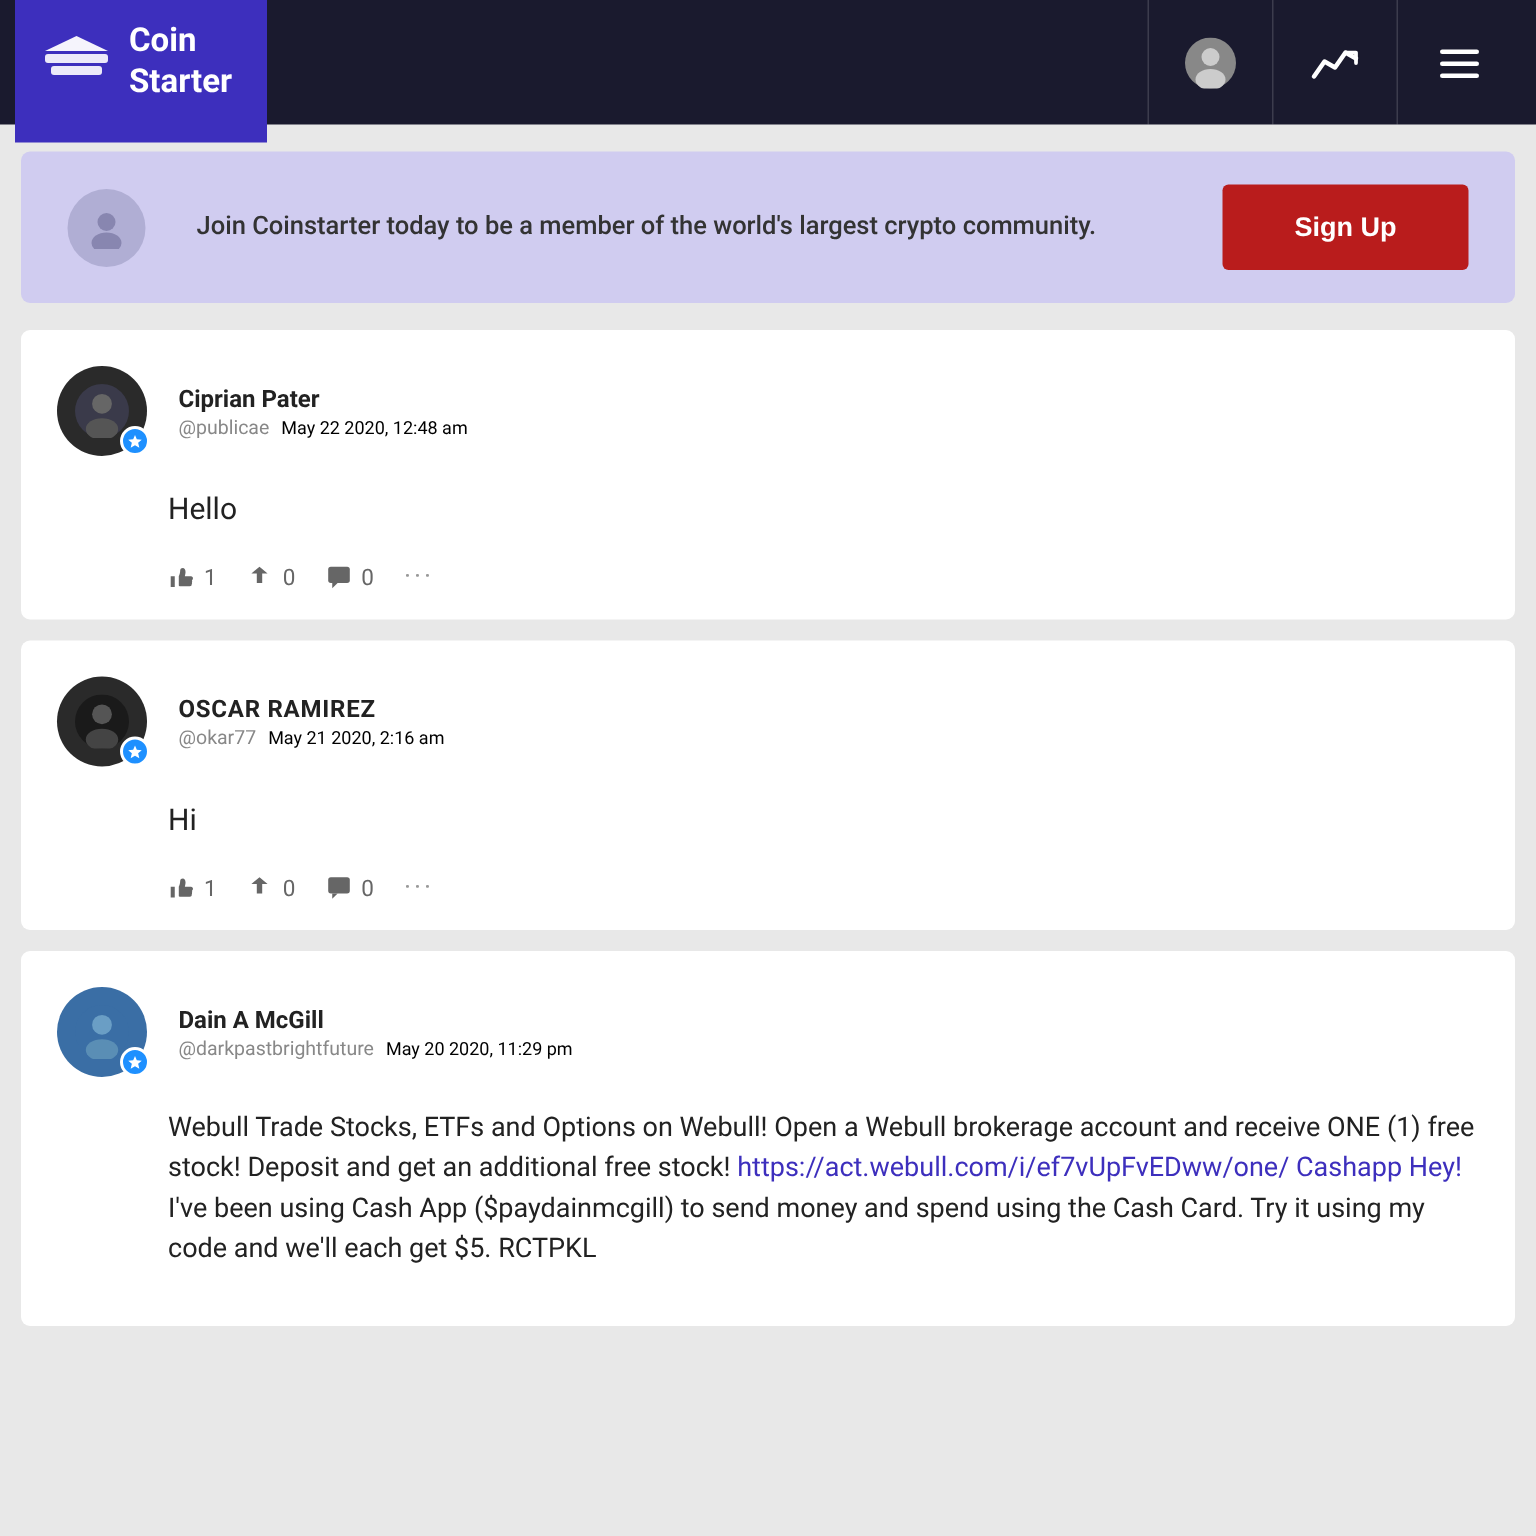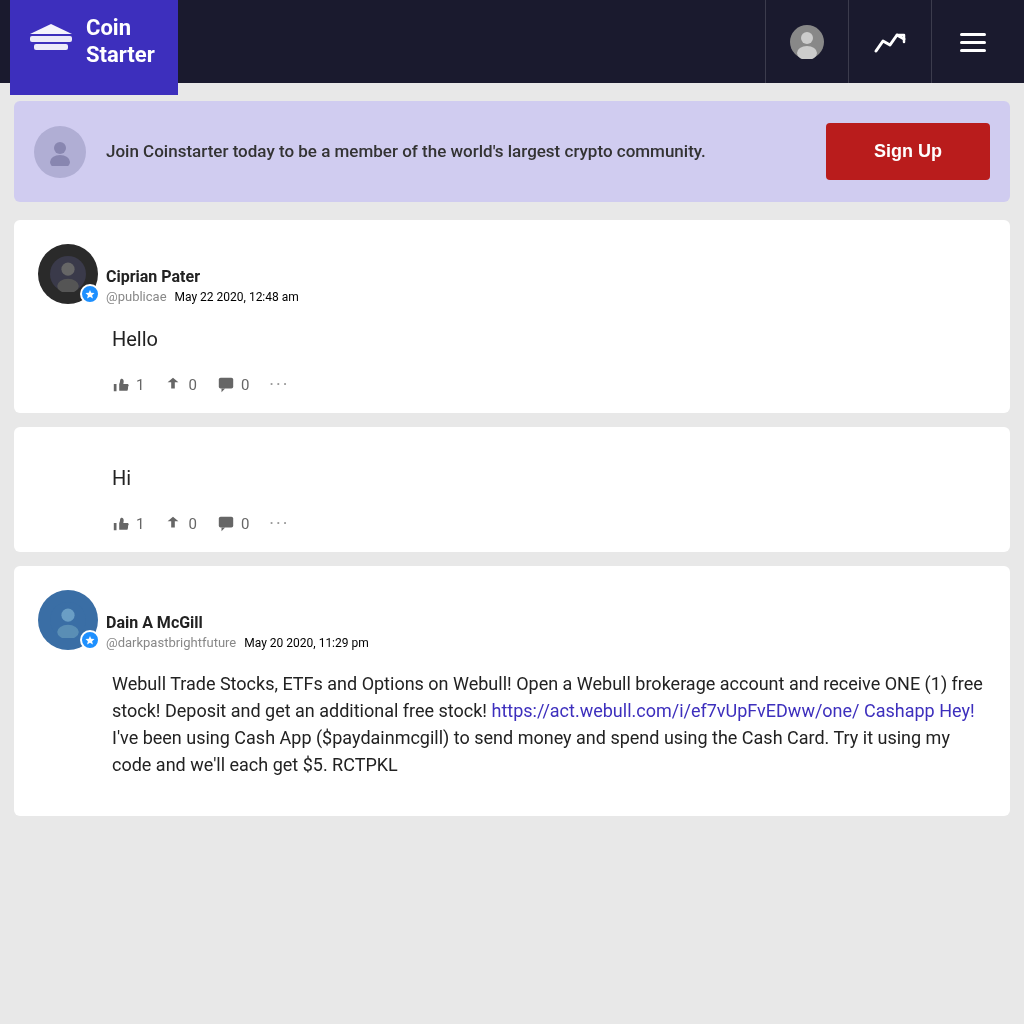--- a/index.html
+++ b/index.html
@@ -54,22 +54,22 @@
       fill: white;
     }
 
     
     .banner {
       background: #d0ccf0;
       margin: 18px 14px;
       border-radius: 6px;
       display: flex;
       align-items: center;
-      padding: 22px 20px;
-      gap: 20px;
+      padding: 22px 31px;
+      gap: 34px;
     }
     .banner-avatar {
       width: 52px;
       height: 52px;
       border-radius: 50%;
       background: #b0aed4;
       display: flex;
       align-items: center;
       justify-content: center;
       flex-shrink: 0;
@@ -106,22 +106,22 @@
       flex-direction: column;
       gap: 14px;
     }
     .post-card {
       background: #fff;
       border-radius: 6px;
       padding: 24px 24px 18px;
     }
     .post-header {
       display: flex;
-      align-items: flex-end;
-      gap: 8px;
+      align-items: center;
+      gap: 21px;
       margin-bottom: 20px;
     }
     .post-avatar-wrap {
       position: relative;
       flex-shrink: 0;
     }
     .post-avatar {
       width: 60px;
       height: 60px;
       border-radius: 50%;
@@ -304,20 +304,43 @@
           <rect x="2" y="2" width="16" height="12" rx="2" fill="#666"></rect>
           <polygon points="5,14 5,18 9,14" fill="#666"></polygon>
         </svg>
         <span>0</span>
       </div>
       <span class="action-more">···</span>
     </div>
   </div>
 
   <div class="post-card">
+    <div class="post-header">
+      <div class="post-avatar-wrap">
+        <div class="post-avatar dark">
+          <svg viewBox="0 0 60 60" xmlns="http://www.w3.org/2000/svg">
+            <circle cx="30" cy="30" r="30" fill="#1a1a1a"></circle>
+            <circle cx="30" cy="22" r="11" fill="#555"></circle>
+            <ellipse cx="30" cy="50" rx="18" ry="12" fill="#444"></ellipse>
+          </svg>
+        </div>
+        <div class="post-badge">
+          <svg viewBox="0 0 10 10">
+            <polygon points="5,1 6.2,3.8 9.5,4.1 7.1,6.2 7.9,9.5 5,7.8 2.1,9.5 2.9,6.2 0.5,4.1 3.8,3.8" fill="white"></polygon>
+          </svg>
+        </div>
+      </div>
+      <div class="post-meta">
+        <div class="post-name uppercase">OSCAR RAMIREZ</div>
+        <div class="post-sub">
+          <span class="post-handle">@okar77</span>
+          <span class="post-time">May 21 2020, 2:16 am</span>
+        </div>
+      </div>
+    </div>
     <div class="post-content">Hi</div>
     <div class="post-actions">
       <div class="post-action">
         <svg viewBox="0 0 20 20" xmlns="http://www.w3.org/2000/svg">
           <path d="M2 9h3v8H2zM8 9c0 0 1-2 1-4 0-1.5 1-2 2-2s2 1 2 3c0 1-0.5 3-0.5 3H17c1 0 1.5 0.8 1.5 1.5s-0.3 1.2-0.8 1.5c0.3 0.3 0.3 1 0 1.5 0.2 0.3 0.2 1-0.2 1.5 0.2 0.5 0 1.5-1.5 1.5H9c-0.5 0-1-0.2-1-0.5V9z" fill="#666"></path>
         </svg>
         <span>1</span>
       </div>
       <div class="post-action">
         <svg viewBox="0 0 20 20" xmlns="http://www.w3.org/2000/svg">

